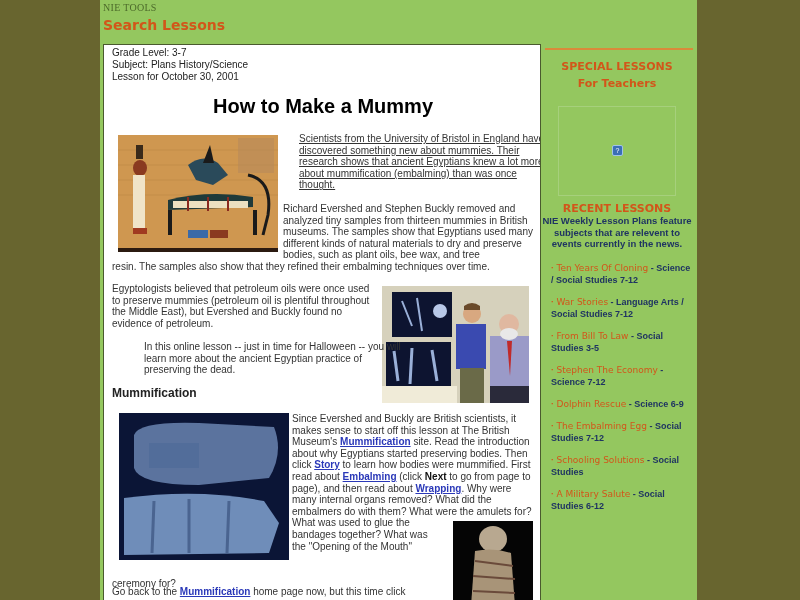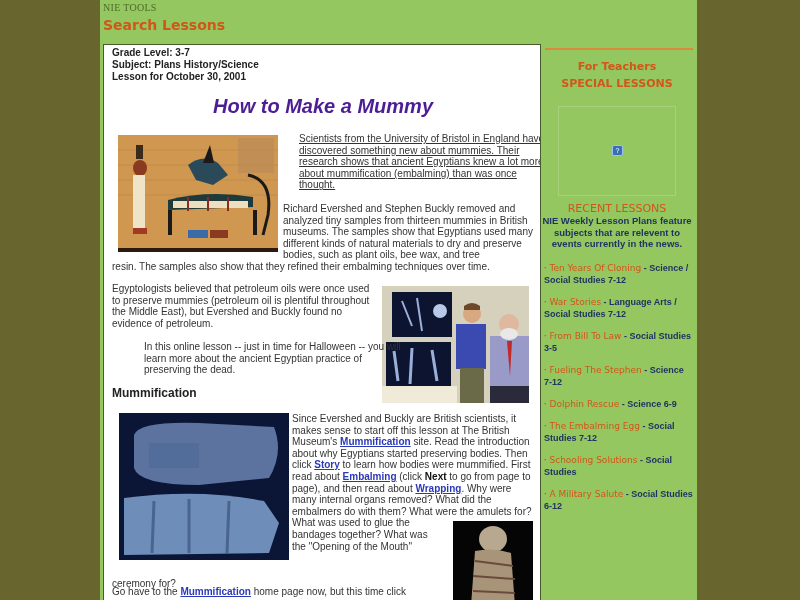--- a/index.html
+++ b/index.html
@@ -3,39 +3,39 @@
   <meta charset="utf-8">
   <style>
     * { box-sizing: border-box; margin: 0; padding: 0; }
     html, body { width: 800px; height: 600px; overflow: hidden; }
     body { background: #68652f; position: relative; font-family: "Liberation Sans", sans-serif; }
     .green-panel { position: absolute; left: 100px; top: 0; width: 597px; height: 600px; background: #94c75f; }
     .tools { position: absolute; left: 103px; top: 2px; }
     .tools .title { font-family: Liberation Serif, serif; font-size: 10px; color: #4c6a2a; letter-spacing: 0.3px; }
     .tools .link { font-family: "DejaVu Sans", sans-serif; font-size: 14px; color: #d2561a; font-weight: bold; margin-top: 4px; display: block; cursor: pointer; }
     .content { position: absolute; left: 103px; top: 44px; width: 438px; height: 560px; background: #ffffff; border: 1px solid #4a5a2e; overflow: hidden; }
-    .meta { position: absolute; left: 8px; top: 2px; font-size: 10px; font-weight: bold; color: #222; line-height: 12px; }
-    h1 { position: absolute; left: 0; width: 438px; top: 50px; text-align: center; font-size: 20px; font-weight: bold; color: #4c1d95; font-style: italic; }
+    .meta { position: absolute; left: 8px; top: 2px; font-size: 10px; font-weight: normal; color: #222; line-height: 12px; }
+    h1 { position: absolute; left: 0; width: 438px; top: 50px; text-align: center; font-size: 20px; font-weight: bold; color: #000000; }
     .p { position: absolute; font-size: 10px; color: #333; line-height: 11.6px; }
     .p a { color: #2a38b8; font-weight: bold; text-decoration: underline; cursor: pointer; }
     .p b { color: #111; }
     h2 { position: absolute; left: 8px; top: 341px; font-size: 12px; font-weight: bold; color: #222; }
     .img { position: absolute; overflow: hidden; }
     .papyrus { left: 14px; top: 90px; width: 160px; height: 117px; background: linear-gradient(180deg,#d9a15a 0%,#c98a3f 45%,#b87532 100%); border-bottom: 4px solid #2b1a10; }
     .xray { left: 278px; top: 241px; width: 147px; height: 117px; background: linear-gradient(90deg,#e9e6d8 0%,#d8d4c4 50%,#bfb9a6 100%); }
     .coffin { left: 15px; top: 368px; width: 170px; height: 147px; background: radial-gradient(ellipse at 50% 50%, #5a7aa8 0%, #2e4a7a 45%, #0c1530 85%); }
     .mummy { left: 349px; top: 476px; width: 80px; height: 85px; background: #050505; }
     .right-col { position: absolute; left: 541px; top: 44px; width: 152px; }
     .hr-orange { height: 2px; background: #d98a3a; margin: 4px 0 0 4px; width: 148px; }
     .spec { font-family: "DejaVu Sans", sans-serif; color: #d2561a; font-weight: bold; text-align: center; font-size: 11px; line-height: 17px; margin-top: 8px; }
     .adbox { width: 118px; height: 90px; margin: 14px 0 0 17px; border: 1px solid #a6d07c; position: relative; }
     .adicon { position: absolute; left: 53px; top: 38px; width: 11px; height: 11px; background: #3b6fb5; border: 1px solid #9fc2ea; border-radius: 2px; color: #fff; font-size: 7px; text-align: center; line-height: 9px; }
-    .recent { font-family: "DejaVu Sans", sans-serif; color: #d2561a; font-weight: normal; text-align: center; font-size: 11px; margin-top: 6px; }
+    .recent { font-family: "DejaVu Sans", sans-serif; color: #d2561a; font-weight: bold; text-align: center; font-size: 11px; margin-top: 6px; }
     .blurb { text-align: center; font-size: 9.5px; font-weight: bold; color: #1f3462; line-height: 11.5px; }
-    .lessons { list-style: none; margin-top: 12px; padding-left: 3px; }
+    .lessons { list-style: none; margin-top: 12px; padding-left: 10px; }
     .lessons li { font-size: 9px; font-weight: bold; color: #1f3462; line-height: 12px; margin-bottom: 10px; }
     .lessons .dot { color: #d2561a; }
     .lessons .name { font-family: "DejaVu Sans", sans-serif; color: #d2561a; font-weight: normal; cursor: pointer; }
   </style>
 </head>
 <body>
 
 <div class="green-panel"></div>
 
 <div class="tools">
@@ -133,38 +133,38 @@
   <div class="img mummy">
     <svg width="80" height="85" viewBox="0 0 80 85">
       <rect width="80" height="85" fill="#050505"></rect>
       <ellipse cx="40" cy="18" rx="14" ry="13" fill="#b8a890"></ellipse>
       <path d="M22 30 Q40 26 58 32 L62 85 L18 85 Z" fill="#a89478"></path>
       <path d="M22 40 L60 45 M20 55 L62 58 M20 70 L62 72" stroke="#6a4a3a" stroke-width="2"></path>
     </svg>
   </div>
 
   <div class="p" style="left:8px; top:541px; width:340px;">
-    <span>Go have to the </span><a>Mummification</a><span> home page now, but this time click</span>
+    <span>Go back to the </span><a>Mummification</a><span> home page now, but this time click</span>
   </div>
 </div>
 
 <div class="right-col">
   <div class="hr-orange"></div>
   <div class="spec">
+    <div>SPECIAL LESSONS</div>
     <div>For Teachers</div>
-    <div>SPECIAL LESSONS</div>
   </div>
   <div class="adbox">
     <div class="adicon">?</div>
   </div>
   <div class="recent">RECENT LESSONS</div>
   <div class="blurb">NIE Weekly Lesson Plans feature subjects that are relevent to events currently in the news.</div>
   <ul class="lessons">
     <li><span class="dot">· </span><a class="name">Ten Years Of Cloning</a> - <span>Science / Social Studies 7-12</span></li>
     <li><span class="dot">· </span><a class="name">War Stories</a> - <span>Language Arts / Social Studies 7-12</span></li>
     <li><span class="dot">· </span><a class="name">From Bill To Law</a> - <span>Social Studies 3-5</span></li>
-    <li><span class="dot">· </span><a class="name">Fueling The Stephen</a> - <span>Science 7-12</span></li>
+    <li><span class="dot">· </span><a class="name">Stephen The Economy</a> - <span>Science 7-12</span></li>
     <li><span class="dot">· </span><a class="name">Dolphin Rescue</a> - <span>Science 6-9</span></li>
     <li><span class="dot">· </span><a class="name">The Embalming Egg</a> - <span>Social Studies 7-12</span></li>
     <li><span class="dot">· </span><a class="name">Schooling Solutions</a> - <span>Social Studies</span></li>
     <li><span class="dot">· </span><a class="name">A Military Salute</a> - <span>Social Studies 6-12</span></li>
   </ul>
 </div>
 
 </body></html>

